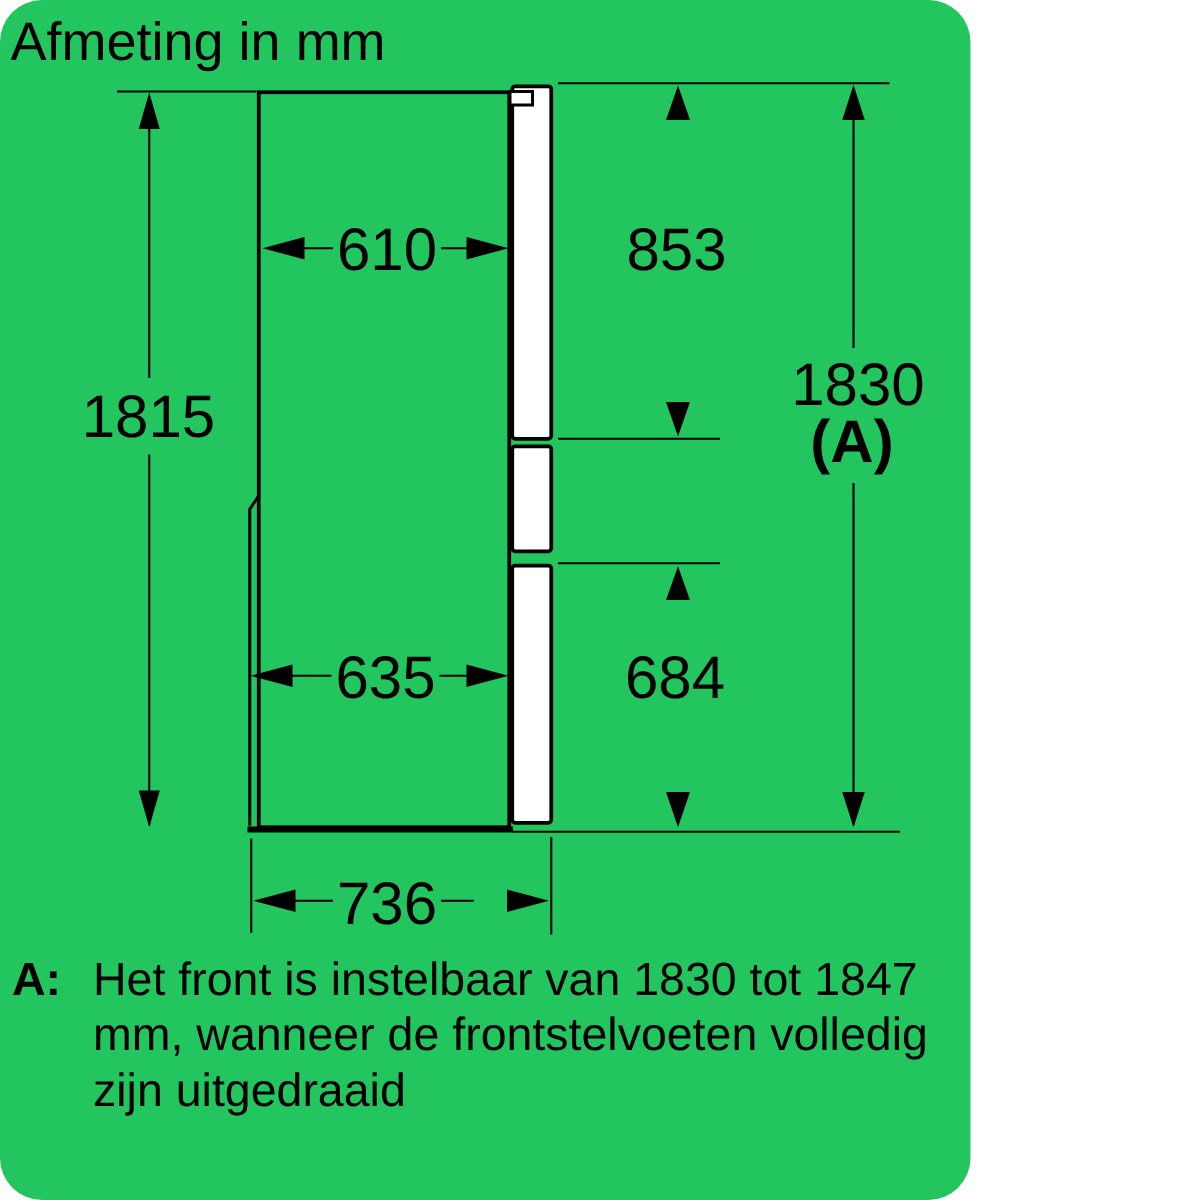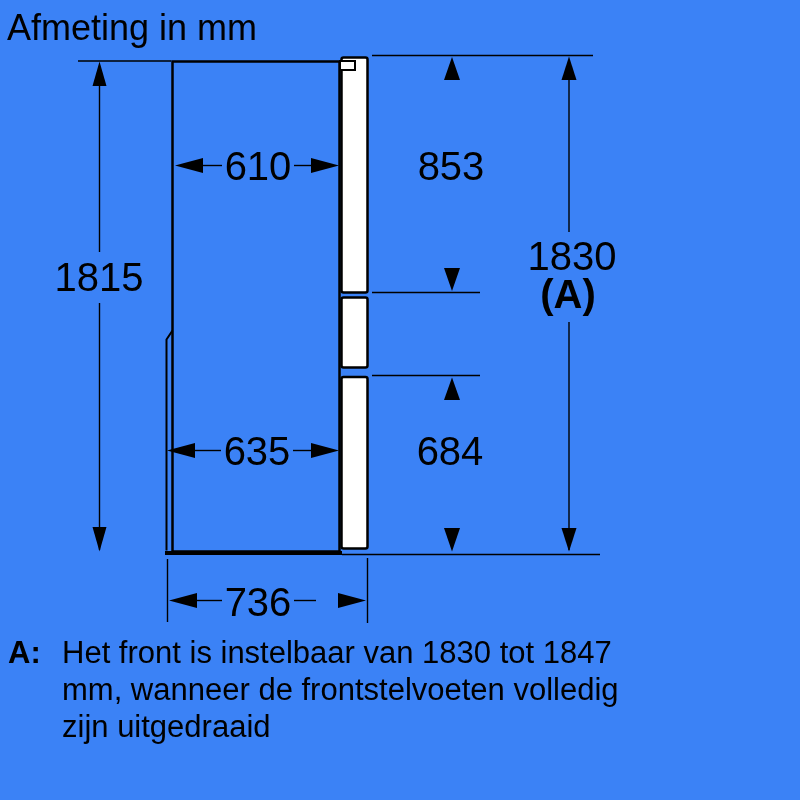--- a/index.html
+++ b/index.html
@@ -2,24 +2,25 @@
 <html><head>
 <meta charset="utf-8">
 <style>
   html, body {
     margin: 0;
     padding: 0;
     background: #ffffff;
   }
   .canvas {
     position: relative;
-    width: 800px;
+    width: 647px;
     height: 800px;
-    background: #3b82f6;
+    background: #22c55e;
     font-family: "Liberation Sans", sans-serif;
+    border-radius: 28px;
   }
   svg text {
     font-family: "Liberation Sans", sans-serif;
     fill: #000000;
   }
   .title-text   { font-size: 36px; }
   .dim-num      { font-size: 40px; }
   .ref-label    { font-size: 40px; font-weight: bold; }
   .note-text    { font-size: 31px; }
   .note-prefix  { font-size: 31px; font-weight: bold; }

